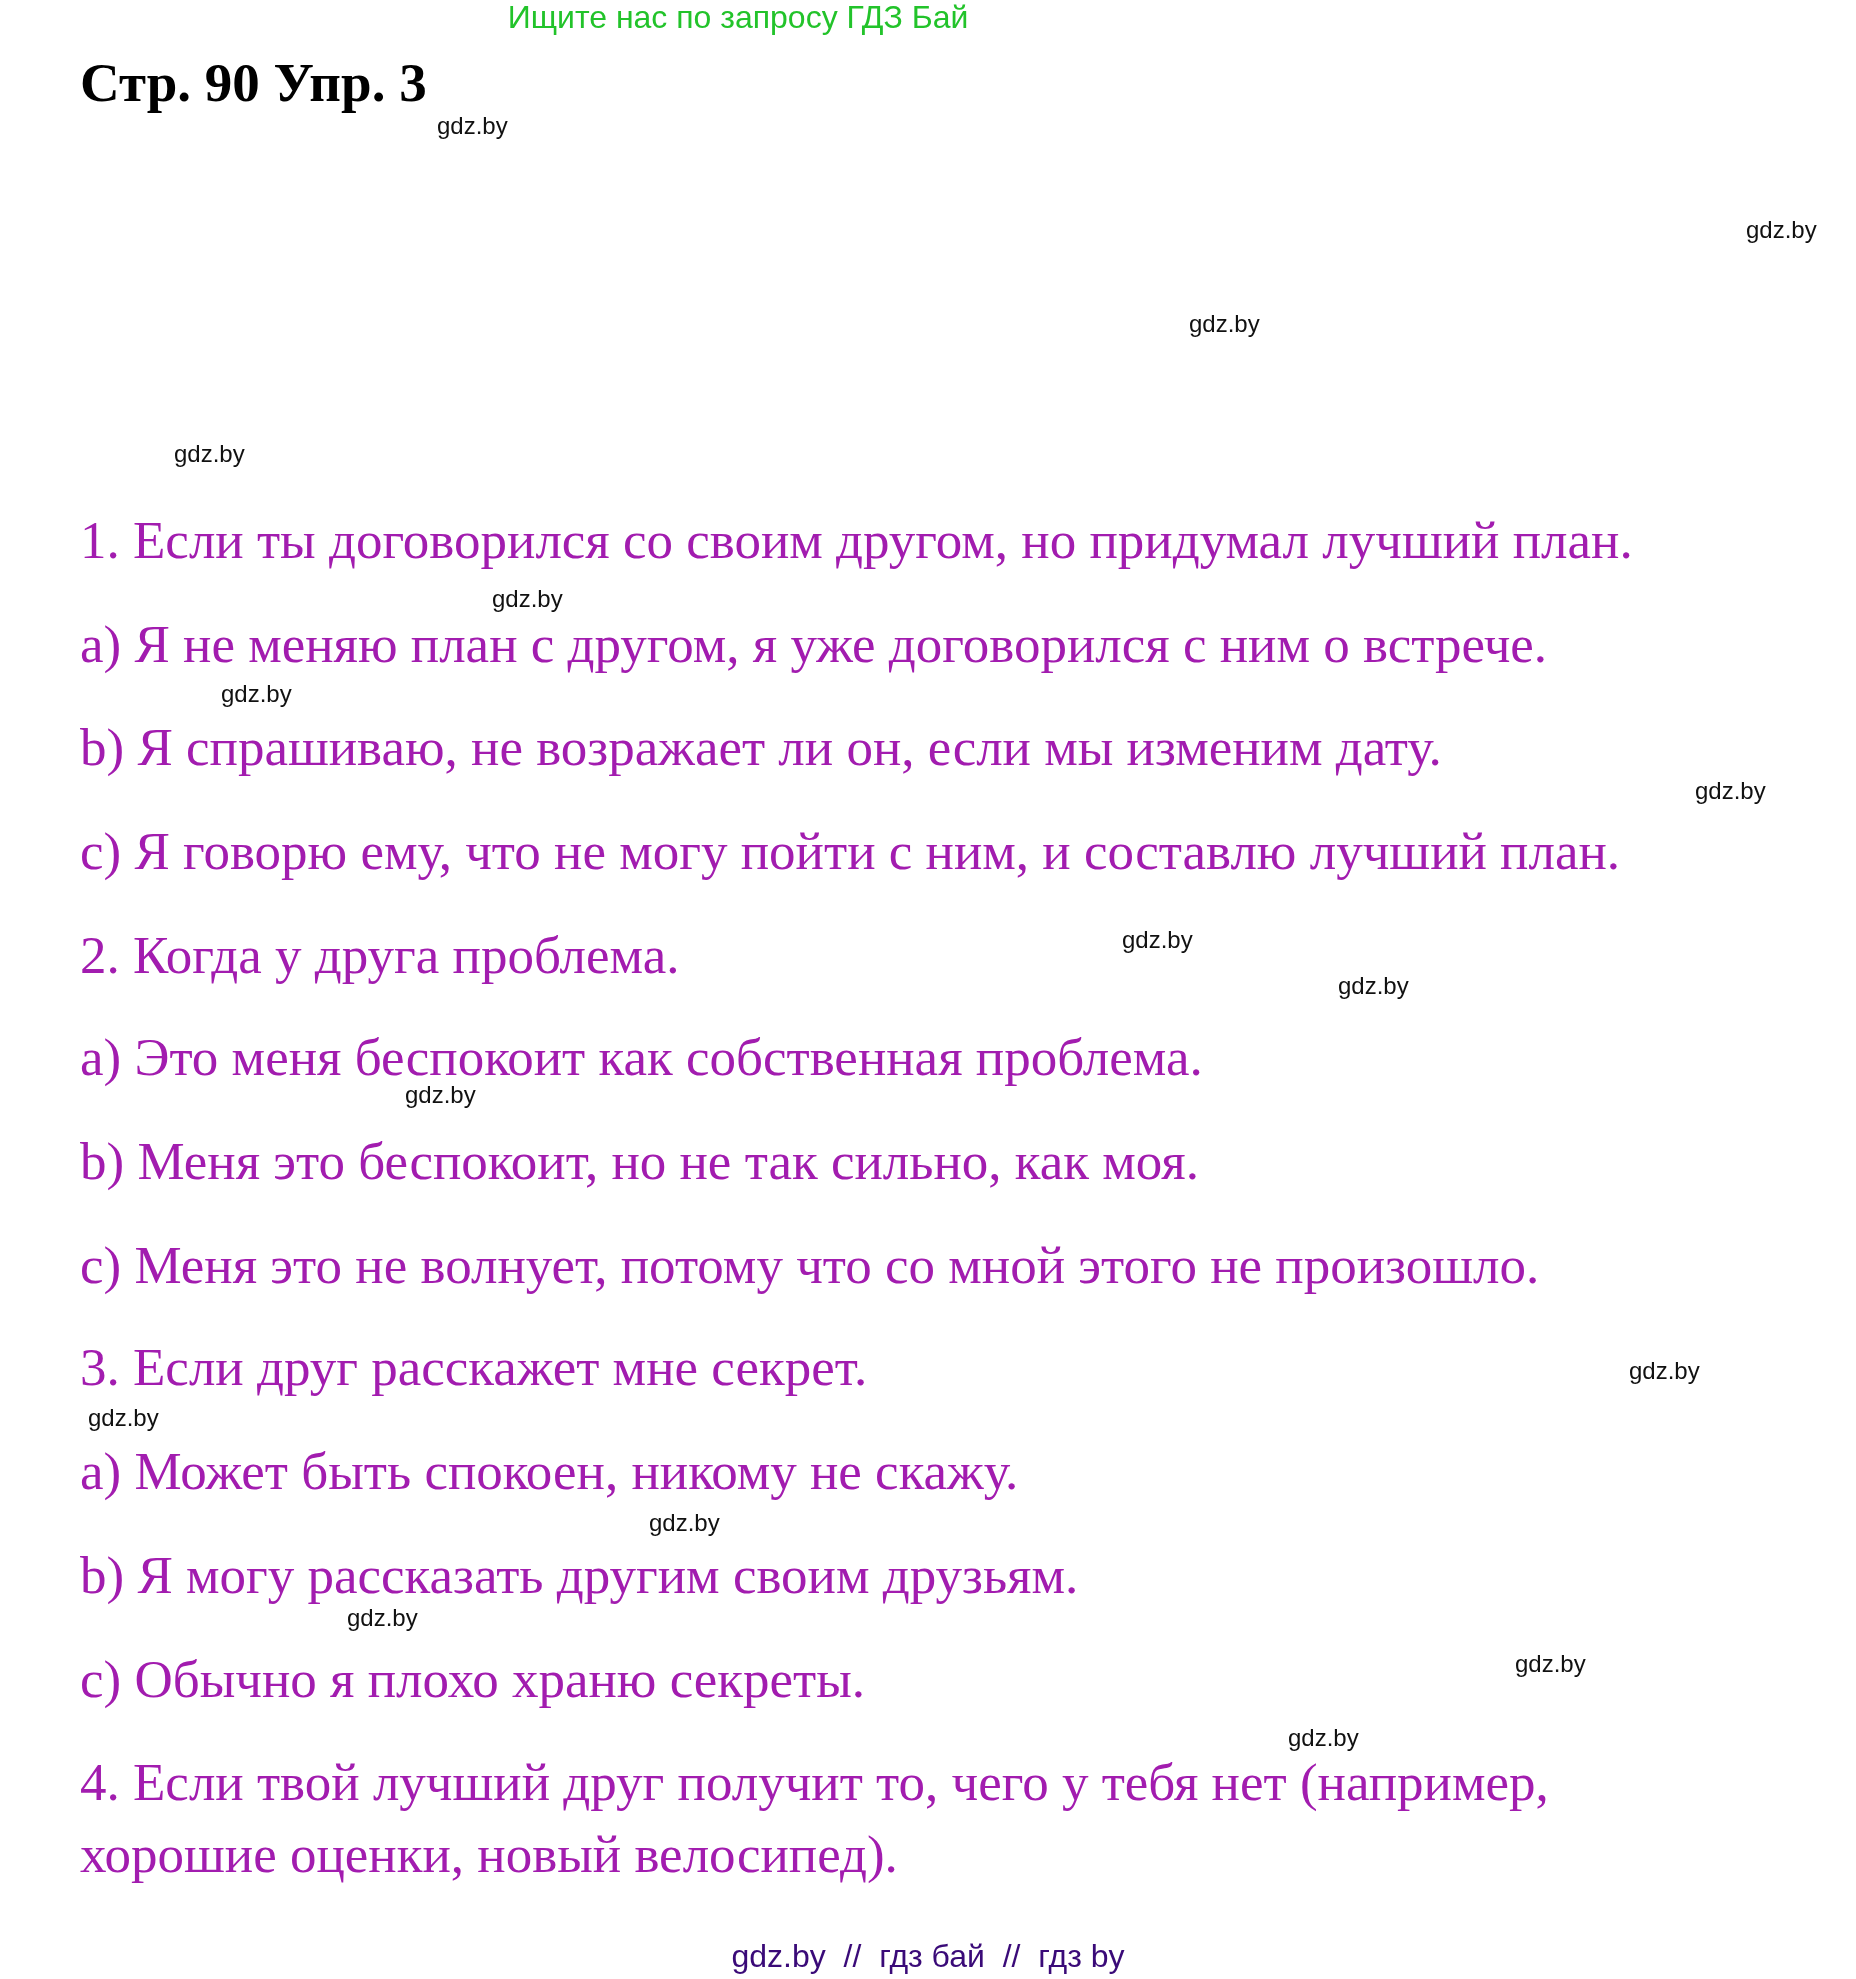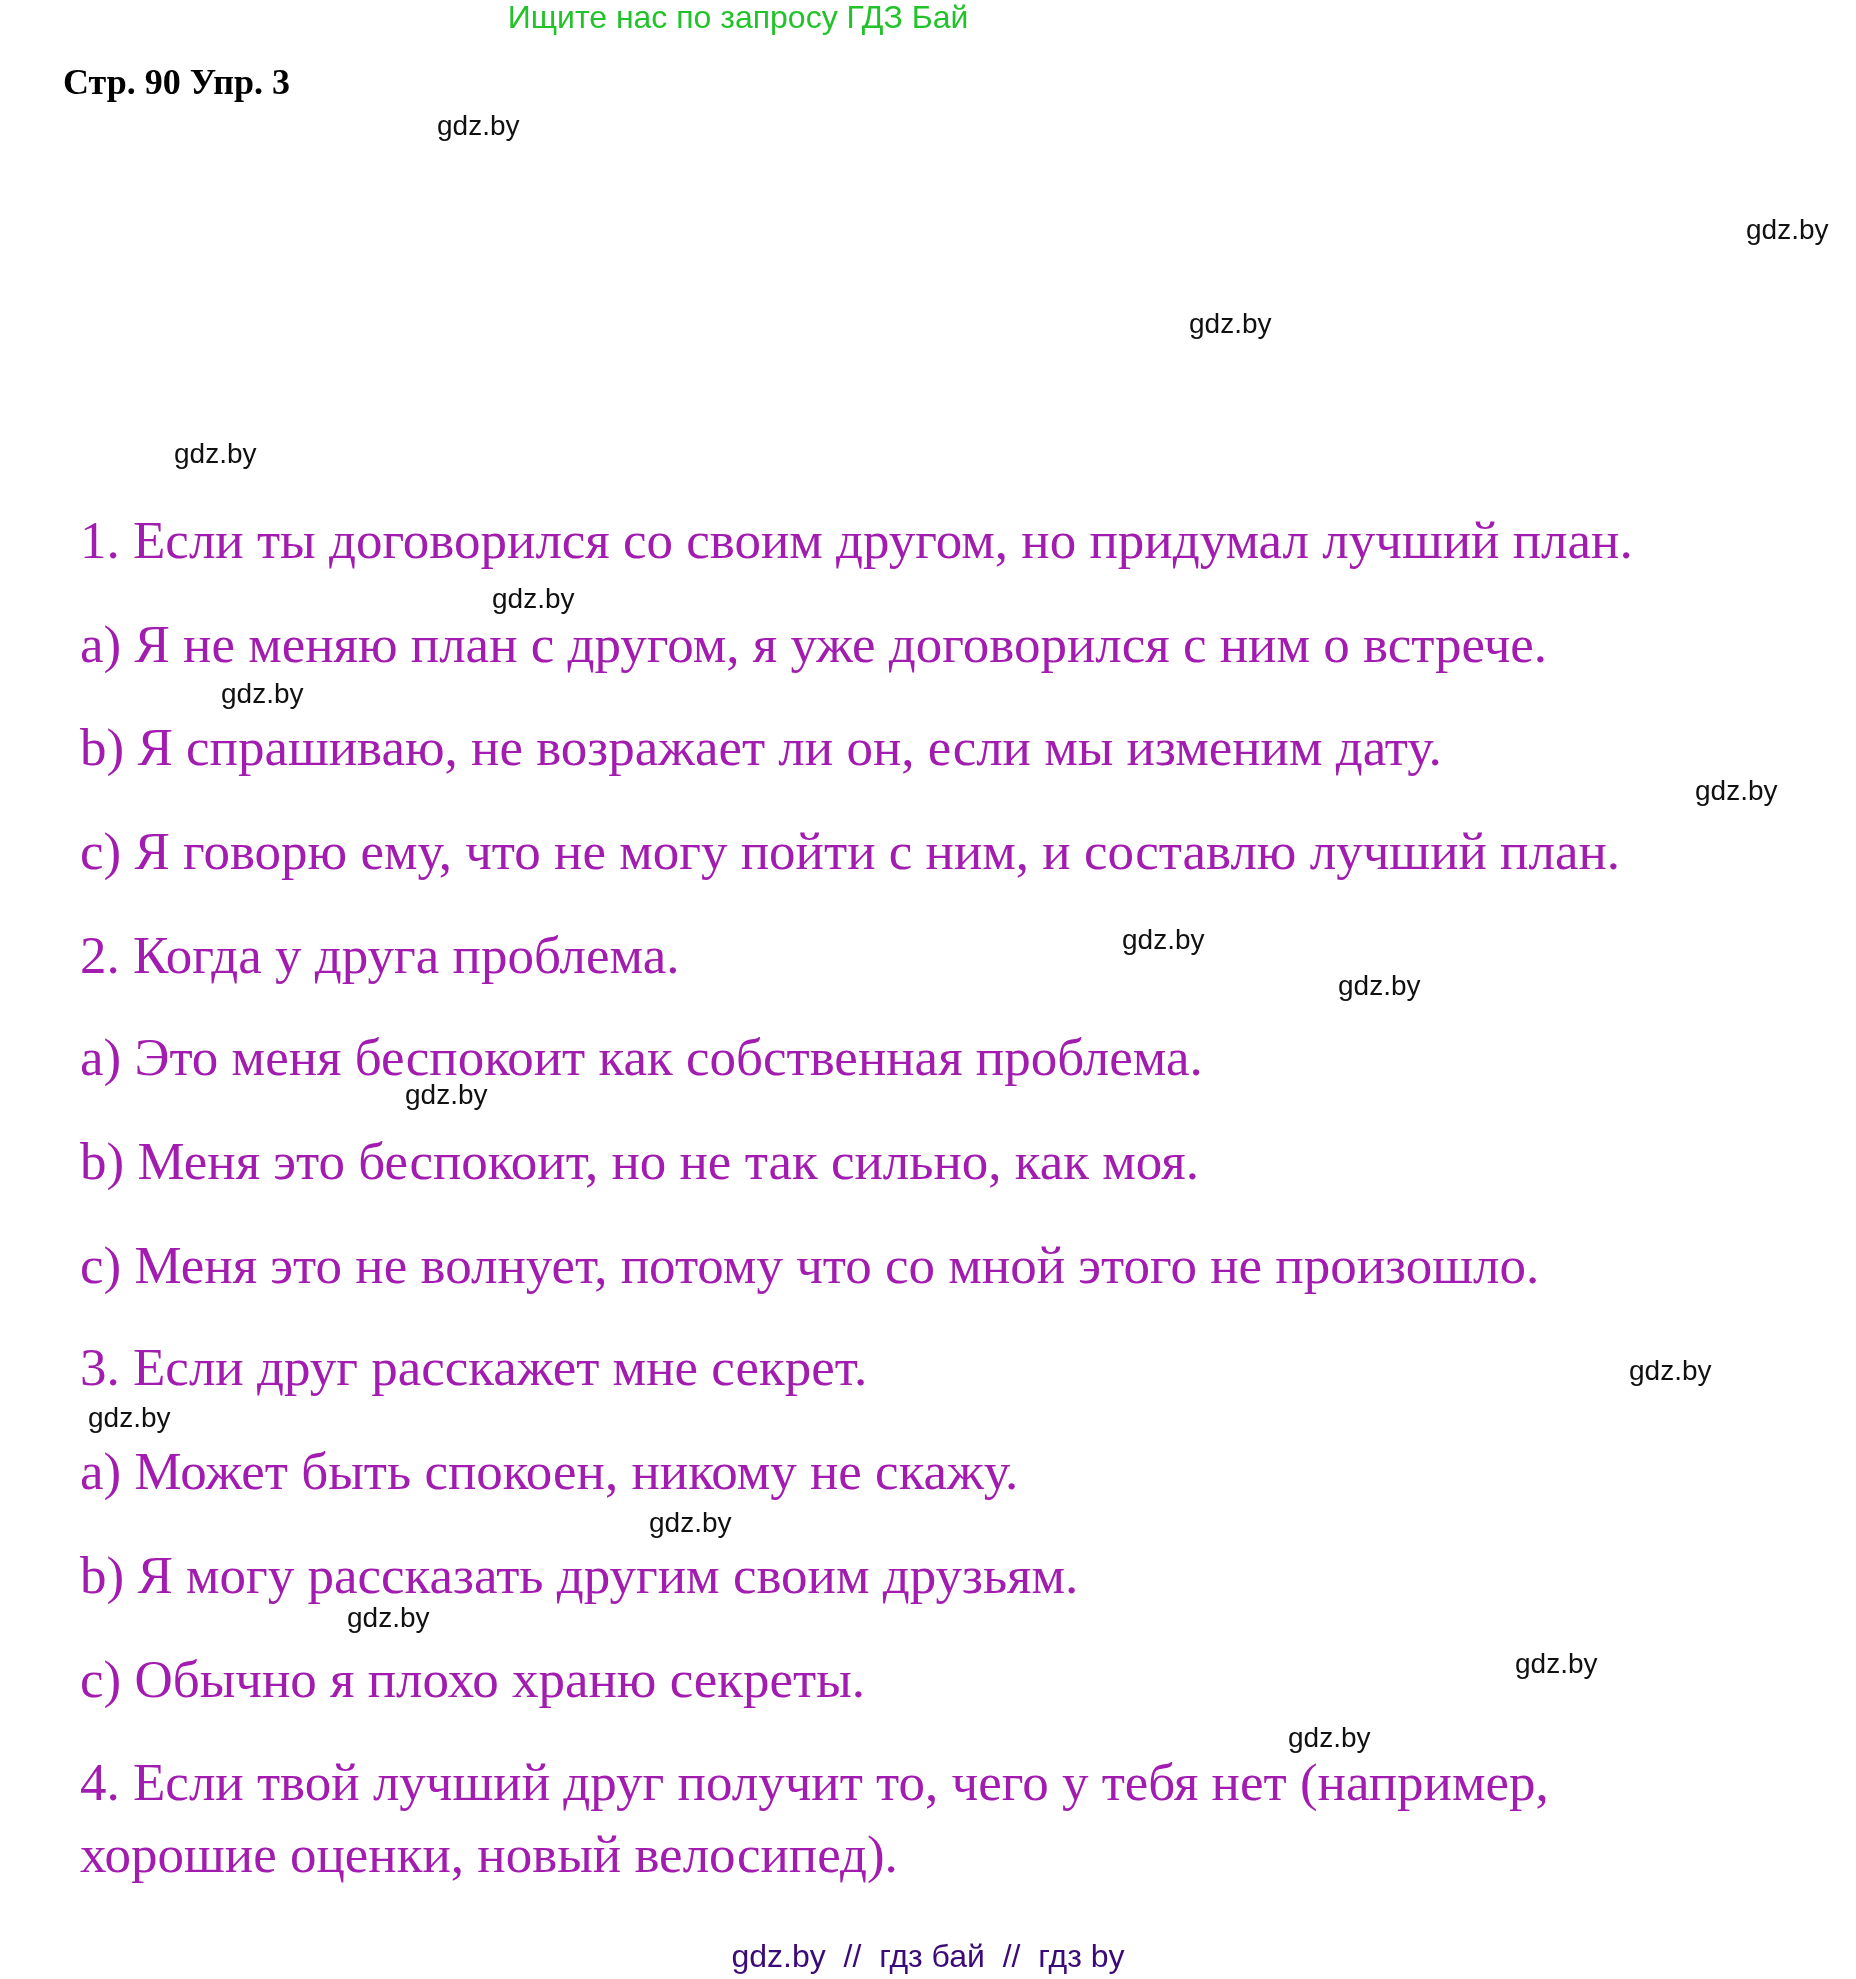--- a/index.html
+++ b/index.html
@@ -3,37 +3,37 @@
 <meta charset="utf-8">
 <style>
   html, body { margin: 0; padding: 0; background: #ffffff; }
   body { width: 1856px; height: 1980px; position: relative; overflow: hidden; }
   .top-banner {
     position: absolute; left: 0; top: 0; width: 1476px; text-align: center;
     font-family: "Liberation Sans", sans-serif; font-size: 32px; color: #22c32a;
     line-height: 35px;
   }
   .title {
-    position: absolute; left: 63px; top: 53px;
-    font-family: "Liberation Serif", serif; font-weight: bold; font-size: 36px;
+    position: absolute; left: 80px; top: 53px;
+    font-family: "Liberation Serif", serif; font-weight: bold; font-size: 55px;
     color: #000; line-height: 59px; white-space: nowrap;
   }
   .question {
     position: absolute; left: 80px; top: 157px; width: 1715px;
     font-family: "Liberation Serif", serif; font-weight: bold; font-size: 50px;
     color: #000; line-height: 73px;
   }
   .question div { white-space: nowrap; }
   .line {
     position: absolute; left: 80px;
     font-family: "Liberation Serif", serif; font-size: 53px; color: #a21caf;
     line-height: 59px; white-space: nowrap;
   }
   .wm {
-    position: absolute; font-family: "Liberation Sans", sans-serif; font-size: 28px;
+    position: absolute; font-family: "Liberation Sans", sans-serif; font-size: 24px;
     color: #111; line-height: 31px; white-space: nowrap;
   }
   .footer {
     position: absolute; left: 0; top: 1939px; width: 1856px; text-align: center;
     font-family: "Liberation Sans", sans-serif; font-size: 32px; color: #3a0a78;
     line-height: 35px; white-space: pre;
   }
 </style>
 </head>
 <body>

